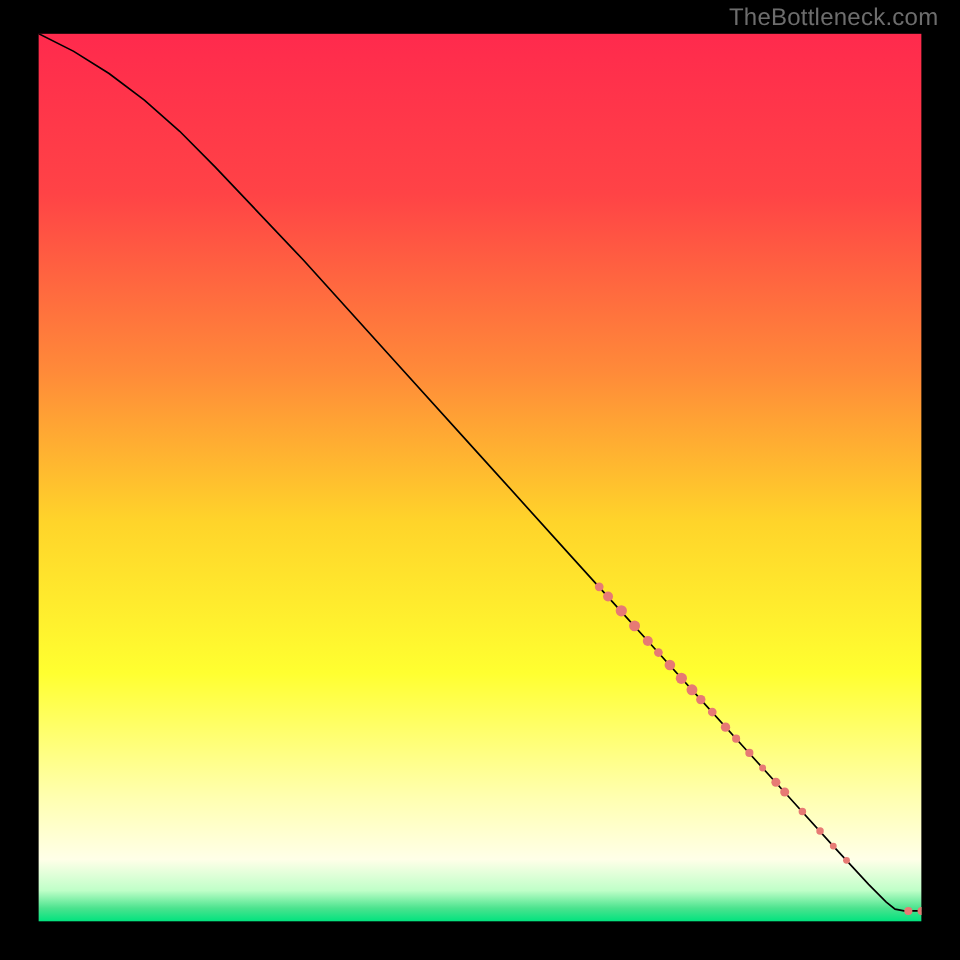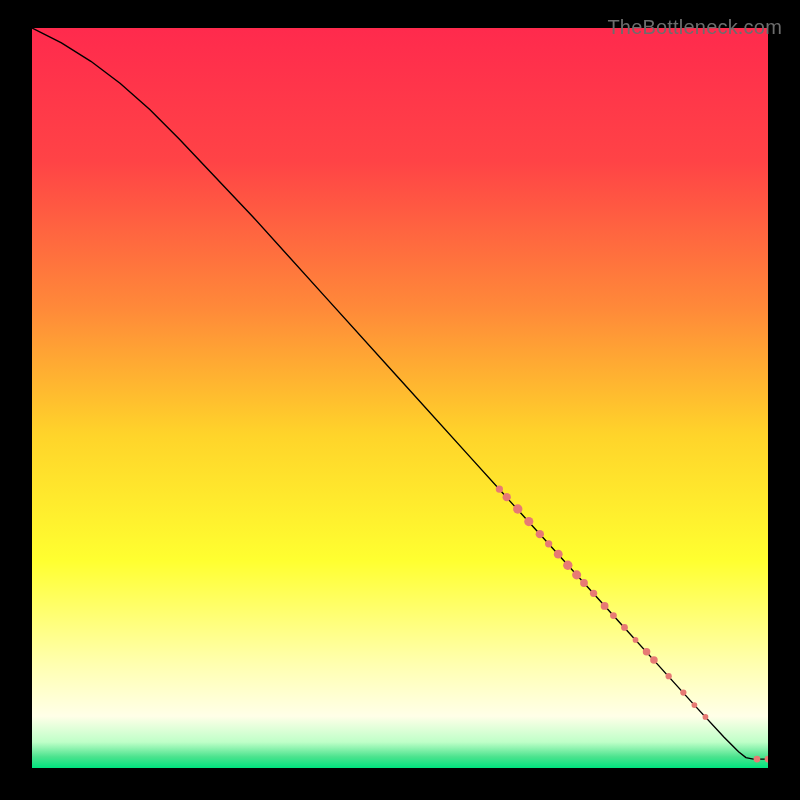--- a/index.html
+++ b/index.html
@@ -12,21 +12,21 @@
     overflow: hidden;
   }
   .stage {
     position: relative;
     width: 800px;
     height: 800px;
     background: #000;
   }
   .watermark {
     position: absolute;
-    top: 16px;
+    top: 4px;
     right: 18px;
     color: #6d6d6d;
     font-size: 20px;
     font-weight: 500;
     letter-spacing: 0.2px;
     z-index: 10;
   }
   .plot {
     position: absolute;
     left: 32px;

